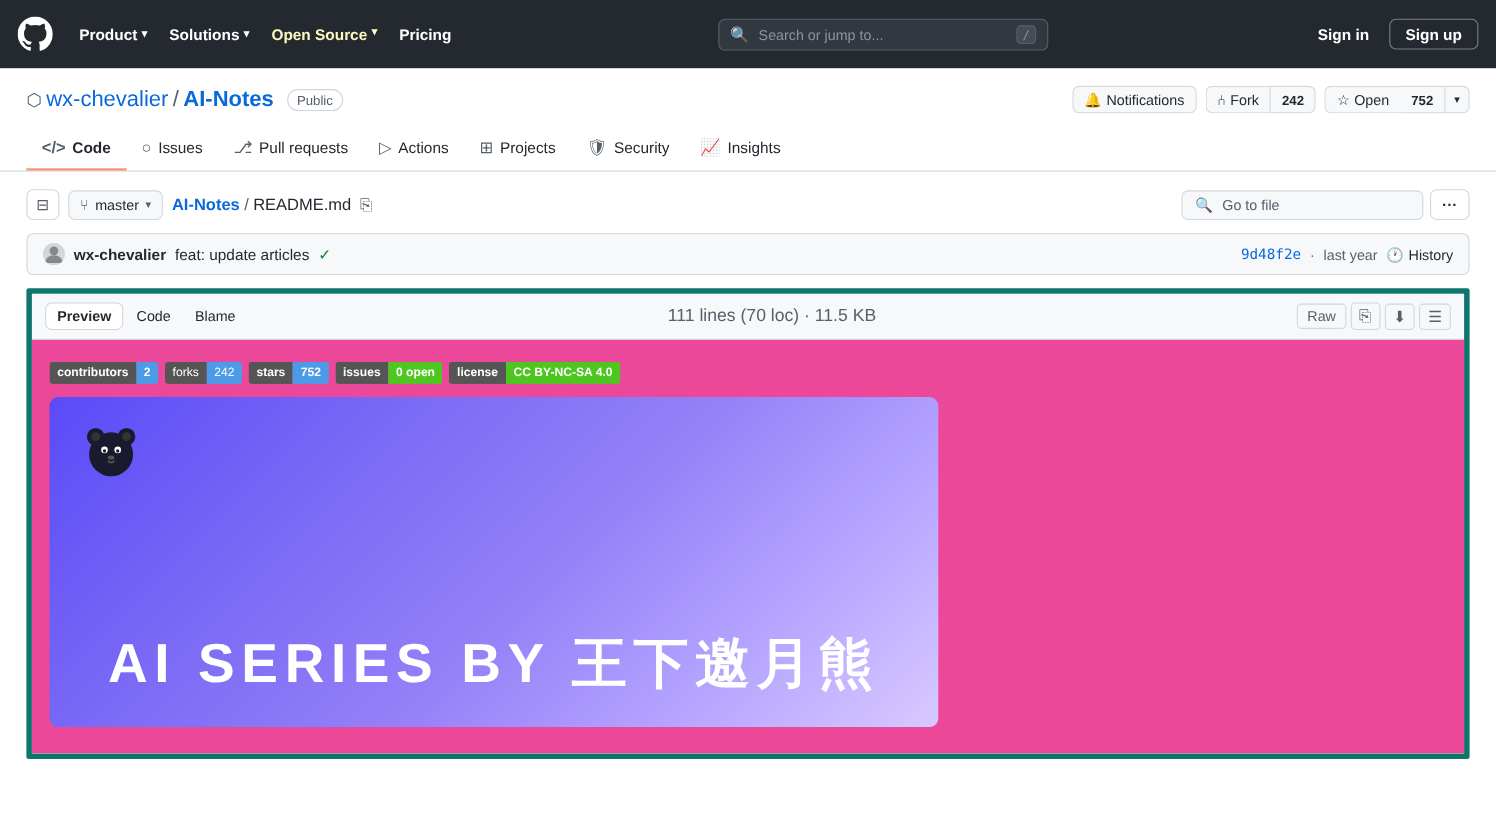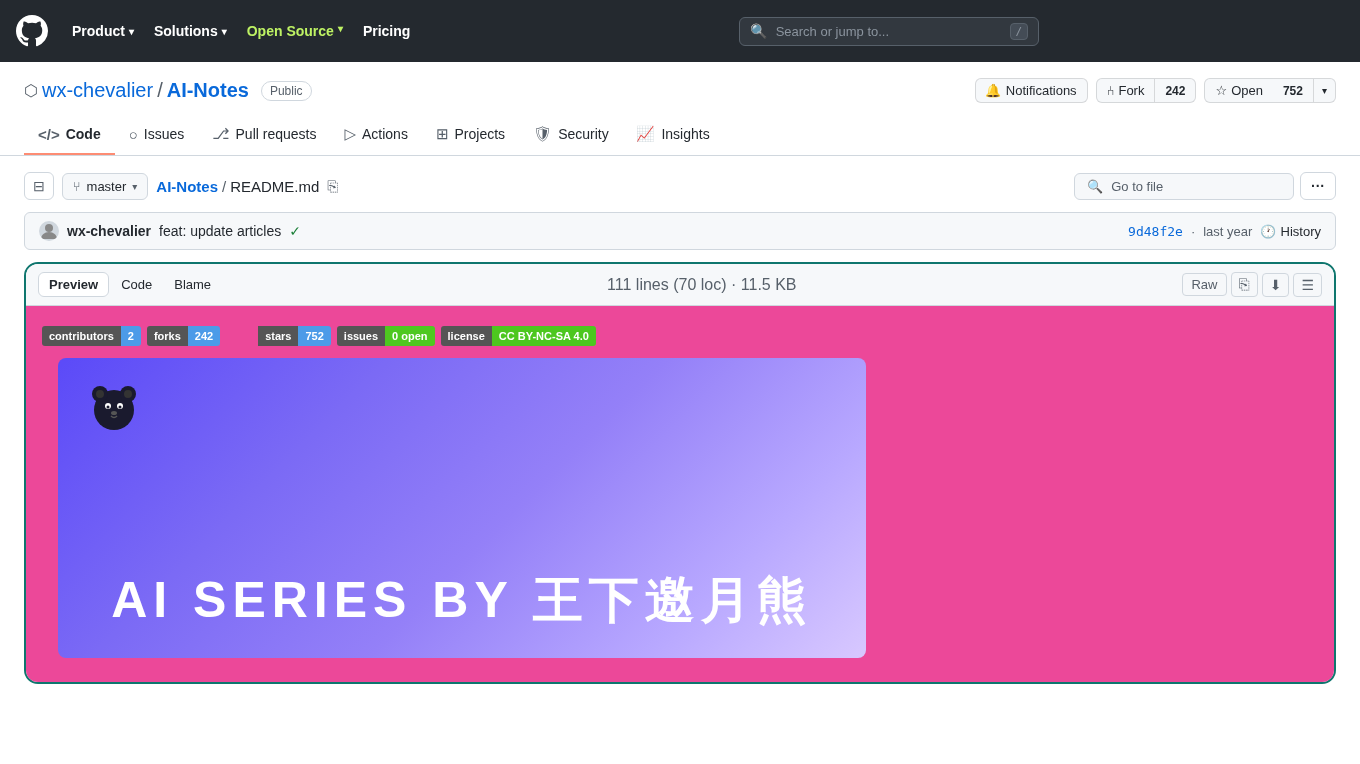--- a/index.html
+++ b/index.html
@@ -16,34 +16,38 @@
   </div>
   <nav style="display:flex; align-items:center; gap:4px;">
     <button style="color:#fff; background:none; border:none; cursor:pointer; padding:6px 8px; font-size:14px; font-weight:600; display:flex; align-items:center; gap:4px;">
       <span>Product</span>
       <span style="font-size:10px;">▾</span>
     </button>
     <button style="color:#fff; background:none; border:none; cursor:pointer; padding:6px 8px; font-size:14px; font-weight:600; display:flex; align-items:center; gap:4px;">
       <span>Solutions</span>
       <span style="font-size:10px;">▾</span>
     </button>
-    <button style="color:#bef264; background:none; border:none; cursor:pointer; padding:6px 8px; font-size:14px; font-weight:600; display:flex; gap:4px;">
+    <button style="color:#fef9c3; background:none; border:none; cursor:pointer; padding:6px 8px; font-size:14px; font-weight:600; display:flex; gap:4px;">
       <span>Open Source</span>
       <span style="font-size:10px;">▾</span>
     </button>
     <button style="color:#fff; background:none; border:none; cursor:pointer; padding:6px 8px; font-size:14px; font-weight:600;">
       <span>Pricing</span>
     </button>
   </nav>
   <div style="flex:1; display:flex; justify-content:center;">
     <div style="background:#32383f; border:1px solid #57606a; border-radius:6px; display:flex; align-items:center; padding:5px 10px; gap:8px; width:300px; cursor:text;">
       <span style="color:#8b949e; font-size:14px;">🔍</span>
       <span style="color:#8b949e; font-size:13px; flex:1;">Search or jump to...</span>
       <kbd style="background:#444c56; border:1px solid #57606a; border-radius:4px; color:#8b949e; font-size:11px; padding:1px 5px; font-family:monospace;">/</kbd>
     </div>
+  </div>
+  <div style="display:flex; align-items:center; gap:8px;">
+    <button style="color:#fff; background:none; border:none; cursor:pointer; font-size:14px; font-weight:600; padding:5px 10px;">Sign in</button>
+    <button style="color:#fff; background:none; border:1px solid rgba(255,255,255,0.4); border-radius:6px; cursor:pointer; font-size:14px; font-weight:600; padding:5px 14px;">Sign up</button>
   </div>
 </header>
 
 <div style="padding:16px 24px 0; border-bottom:1px solid #d0d7de;">
   <div style="display:flex; align-items:center; justify-content:space-between; margin-bottom:12px;">
     <div style="display:flex; align-items:center; gap:4px; font-size:20px;">
       <span style="color:#57606a; font-size:16px;">⬡</span>
       <a style="color:#0969da; font-weight:400; cursor:pointer; text-decoration:none;">wx-chevalier</a>
       <span style="color:#57606a;">/</span>
       <a style="color:#0969da; font-weight:600; cursor:pointer; text-decoration:none;">AI-Notes</a>
@@ -154,21 +158,21 @@
       <a style="font-family:monospace; color:#0969da; cursor:pointer; text-decoration:none;">9d48f2e</a>
       <span>·</span>
       <span>last year</span>
       <button style="display:flex; align-items:center; gap:4px; color:#24292f; font-size:13px; font-weight:500; cursor:pointer; background:none; border:none;">
         <span style="font-size:13px;">🕐</span>
         <span>History</span>
       </button>
     </div>
   </div>
 
-  <div style="border:2px solid #0f766e; border-radius:14px; overflow:hidden;">
+  <div style="border:5px solid #0f766e; border-radius:2px; overflow:hidden;">
 
     <div style="display:flex; align-items:center; justify-content:space-between; padding:8px 12px; border-bottom:1px solid #d0d7de; background:#f6f8fa;">
       <div style="display:flex; gap:2px;">
         <button style="padding:4px 10px; border-radius:6px; cursor:pointer; font-size:13px; font-weight:600; background:#fff; border:1px solid #d0d7de; color:#24292f;">Preview</button>
         <button style="padding:4px 10px; border-radius:6px; cursor:pointer; font-size:13px; font-weight:500; background:none; border:none; color:#24292f;">Code</button>
         <button style="padding:4px 10px; border-radius:6px; cursor:pointer; font-size:13px; font-weight:500; background:none; border:none; color:#24292f;">Blame</button>
       </div>
       <div style="color:#57606a; font-size:16px;">
         <span>111 lines (70 loc)</span>
         <span> · </span>
@@ -184,43 +188,43 @@
 
     <div style="padding:0; background:#ec4899;">
 
       <div style="display:flex; align-items:center; gap:6px; padding:20px 16px 12px; flex-wrap:wrap;">
 
         <a style="display:inline-flex; align-items:center; border-radius:3px; overflow:hidden; font-size:11px; font-weight:700; text-decoration:none; height:20px; cursor:pointer;">
           <span style="background:#555; color:#fff; padding:3px 7px; height:20px; display:inline-flex; align-items:center;">contributors</span>
           <span style="background:#4c9be8; color:#fff; padding:3px 7px; height:20px; display:inline-flex; align-items:center;">2</span>
         </a>
 
-        <a style="display:inline-flex; align-items:center; border-radius:3px; overflow:hidden; font-size:11px; font-weight:700; text-decoration:none; height:20px; cursor:pointer;">
+        <a style="display:inline-flex; align-items:center; border-radius:3px; overflow:hidden; font-size:11px; font-weight:400; text-decoration:none; height:20px; cursor:pointer;">
           <span style="background:#555; color:#fff; padding:3px 7px; height:20px; display:inline-flex; align-items:center;">forks</span>
           <span style="background:#4c9be8; color:#fff; padding:3px 7px; height:20px; display:inline-flex; align-items:center;">242</span>
         </a>
 
         <a style="display:inline-flex; align-items:center; border-radius:3px; overflow:hidden; font-size:11px; font-weight:700; text-decoration:none; height:20px; cursor:pointer;">
-          <span style="background:#555; color:#fff; padding:3px 7px; height:20px; display:inline-flex; align-items:center;margin-left:32px;">stars</span>
+          <span style="background:#555; color:#fff; padding:3px 7px; height:20px; display:inline-flex; align-items:center;">stars</span>
           <span style="background:#4c9be8; color:#fff; padding:3px 7px; height:20px; display:inline-flex; align-items:center;">752</span>
         </a>
 
         <a style="display:inline-flex; align-items:center; border-radius:3px; overflow:hidden; font-size:11px; font-weight:700; text-decoration:none; height:20px; cursor:pointer;">
           <span style="background:#555; color:#fff; padding:3px 7px; height:20px; display:inline-flex; align-items:center;">issues</span>
           <span style="background:#4ec820; color:#fff; padding:3px 7px; height:20px; display:inline-flex; align-items:center;">0 open</span>
         </a>
 
         <a style="display:inline-flex; align-items:center; border-radius:3px; overflow:hidden; font-size:11px; font-weight:700; text-decoration:none; height:20px; cursor:pointer;">
           <span style="background:#555; color:#fff; padding:3px 7px; height:20px; display:inline-flex; align-items:center;">license</span>
           <span style="background:#4dc71f; color:#fff; padding:3px 7px; height:20px; display:inline-flex; align-items:center;">CC BY-NC-SA 4.0</span>
         </a>
       </div>
 
       <div style="padding:0 16px 24px;">
-        <div style="width:808px; height:300px; border-radius:8px; background:linear-gradient(135deg, #5b4af8 0%, #7b6af5 30%, #9480f8 55%, #b8a8ff 80%, #d8c8ff 100%); display:flex; flex-direction:column; justify-content:space-between; padding:22px 28px 30px; position:relative; overflow:hidden;margin-left:16px;">
+        <div style="width:808px; height:300px; border-radius:8px; background:linear-gradient(135deg, #5b4af8 0%, #7b6af5 30%, #9480f8 55%, #b8a8ff 80%, #d8c8ff 100%); display:flex; flex-direction:column; justify-content:space-between; padding:22px 28px 30px; position:relative; overflow:hidden;">
 
           <div style="width:56px; height:56px;">
             <svg viewBox="0 0 56 56" width="56" height="56">
 
               <circle cx="28" cy="30" r="20" fill="#1a1a2e"></circle>
 
               <circle cx="14" cy="14" r="8" fill="#1a1a2e"></circle>
               <circle cx="42" cy="14" r="8" fill="#1a1a2e"></circle>
 
               <circle cx="14" cy="14" r="4" fill="#333"></circle>

